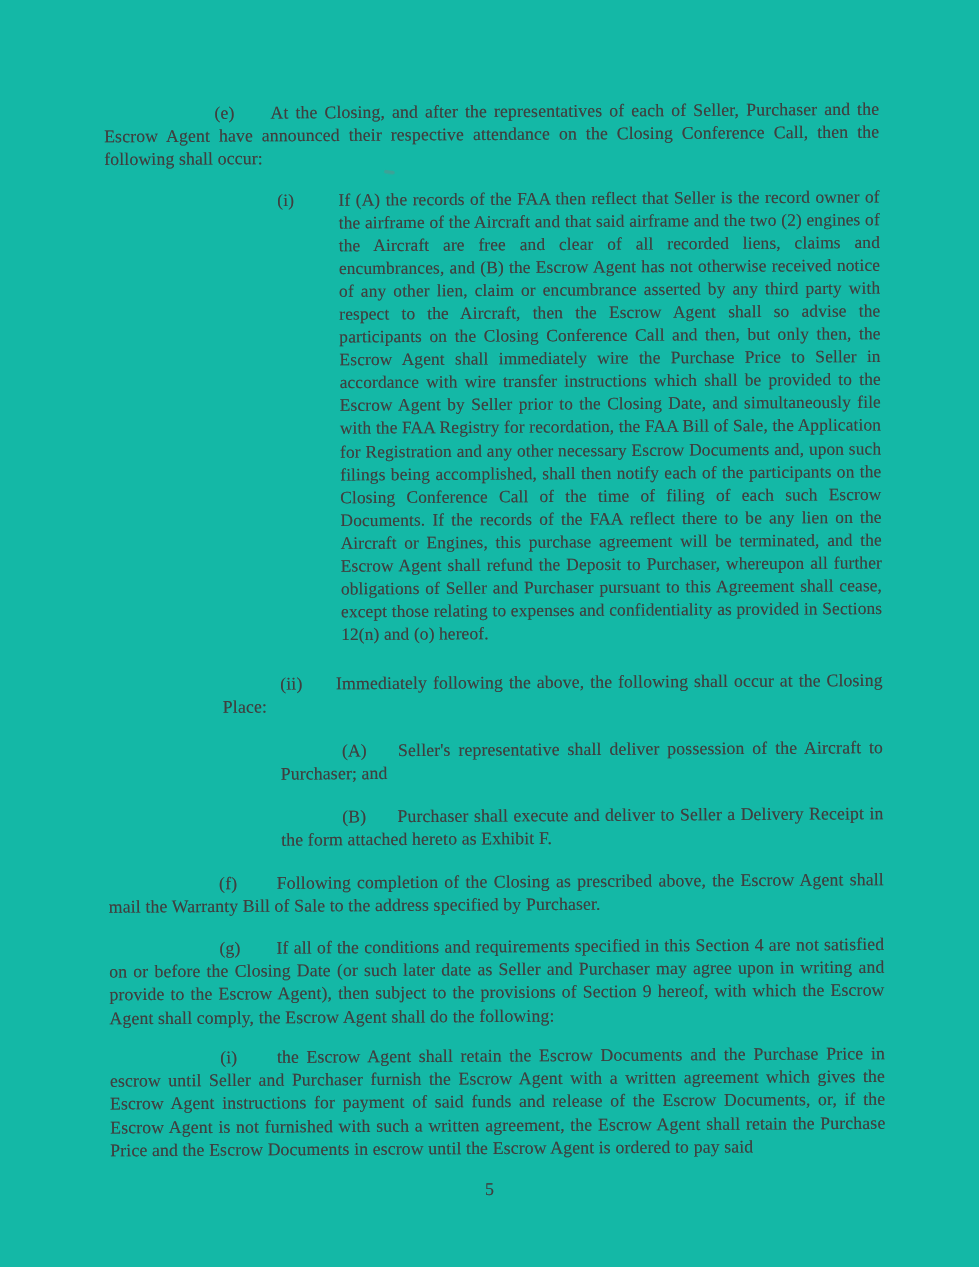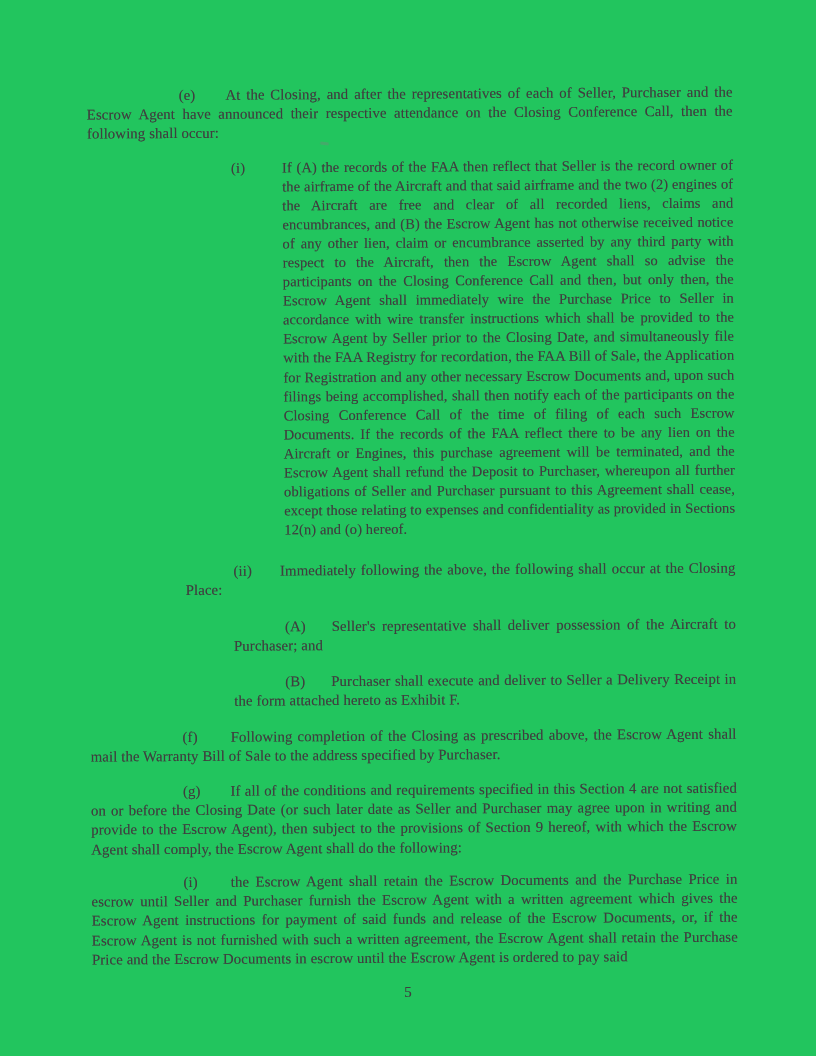--- a/index.html
+++ b/index.html
@@ -4,21 +4,21 @@
 <style>
   * { margin:0; padding:0; box-sizing:border-box; }
   html, body { background:#ffffff; }
   body {
     width:816px; height:1056px;
     font-family:"Liberation Serif", "DejaVu Serif", serif;
   }
   .page {
     position:relative;
     width:816px; height:1056px;
-    background:#22c55e;
+    background:#14b8a6;
     overflow:hidden;
     color:#3f3f3f;
   }
   .content {
     position:absolute;
     left:88px; top:0;
     width:646px; height:1056px;
     transform:rotate(-0.35deg);
     transform-origin:40% 30%;
     font-size:14.8px;

